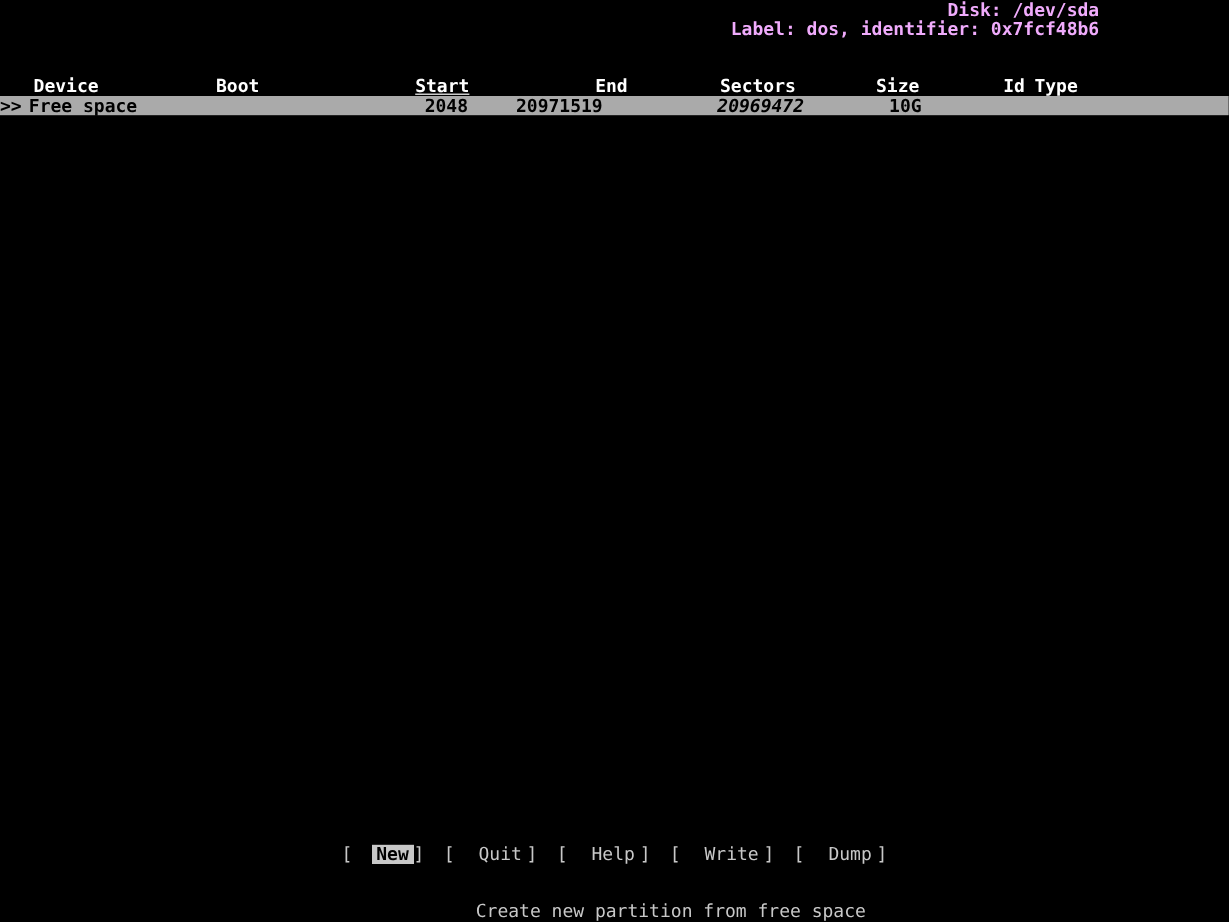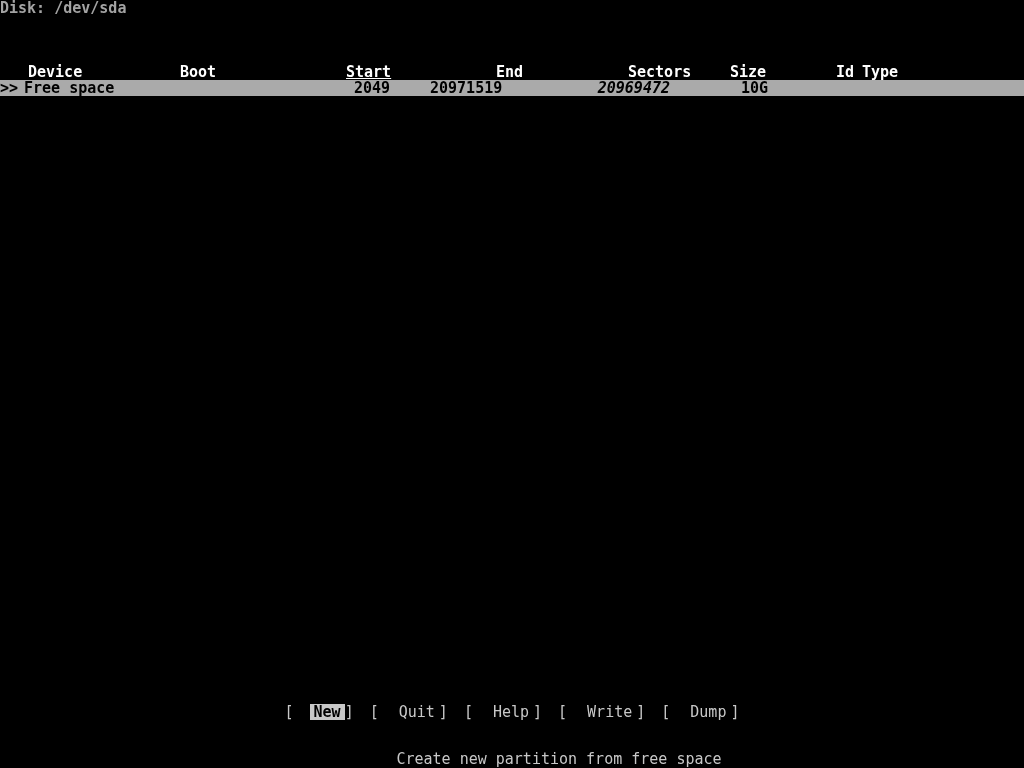--- a/index.html
+++ b/index.html
@@ -24,22 +24,22 @@
     width: 1024px;
     height: 768px;
   }
 
   
   .header {
     position: absolute;
     top: 0;
     left: 0;
     width: 916px;
-    text-align: left;
-    color: #a3a3a3;
+    text-align: right;
+    color: #f0abfc;
     font-weight: bold;
   }
   .header .line {
     height: 16px;
     line-height: 16px;
     white-space: pre;
   }
   .header .line.l1 { margin-top: 0px; }
 
   
@@ -92,21 +92,21 @@
   .c-sectors{ left: 570px; width: 100px; text-align: right; font-style: italic; }
   .c-size   { left: 700px; width: 68px; text-align: right; }
   .c-id     { left: 836px; width: 20px; }
   .c-type   { left: 862px; }
 
   
   .h-device { left: 28px; }
   .h-boot   { left: 180px; }
   .h-start  { left: 346px; text-decoration: underline; }
   .h-end    { left: 496px; }
-  .h-sectors{ left: 628px; }
+  .h-sectors{ left: 600px; }
   .h-size   { left: 730px; }
   .h-id     { left: 836px; }
   .h-type   { left: 862px; }
 
   
   .menu {
     position: absolute;
     top: 703px;
     left: 0;
     width: 1024px;
@@ -152,38 +152,39 @@
     padding-left: 47px;
   }
 </style>
 </head>
 <body>
 
 <div class="screen">
 
   <div class="header">
     <div class="line l1" style="top:0px;">Disk: /dev/sda</div>
+    <div class="line">Label: dos, identifier: 0x7fcf48b6</div>
   </div>
 
   <div class="col-head">
     <span class="col h-device">Device</span>
     <span class="col h-boot">Boot</span>
     <span class="col h-start">Start</span>
     <span class="col h-end">End</span>
     <span class="col h-sectors">Sectors</span>
     <span class="col h-size">Size</span>
     <span class="col h-id">Id</span>
     <span class="col h-type">Type</span>
   </div>
 
   <div class="row selected" style="top:80px;">
     <span class="cell marker">&gt;&gt;</span>
     <span class="cell c-device">Free space</span>
     <span class="cell c-boot"></span>
-    <span class="cell c-start">2049</span>
+    <span class="cell c-start">2048</span>
     <span class="cell c-end">20971519</span>
     <span class="cell c-sectors">20969472</span>
     <span class="cell c-size">10G</span>
     <span class="cell c-id"></span>
     <span class="cell c-type"></span>
   </div>
 
   <div class="menu">
 
     <span class="menu-item active"><span class="bracket">[</span><span class="label">New</span><span class="bracket">]</span></span>

